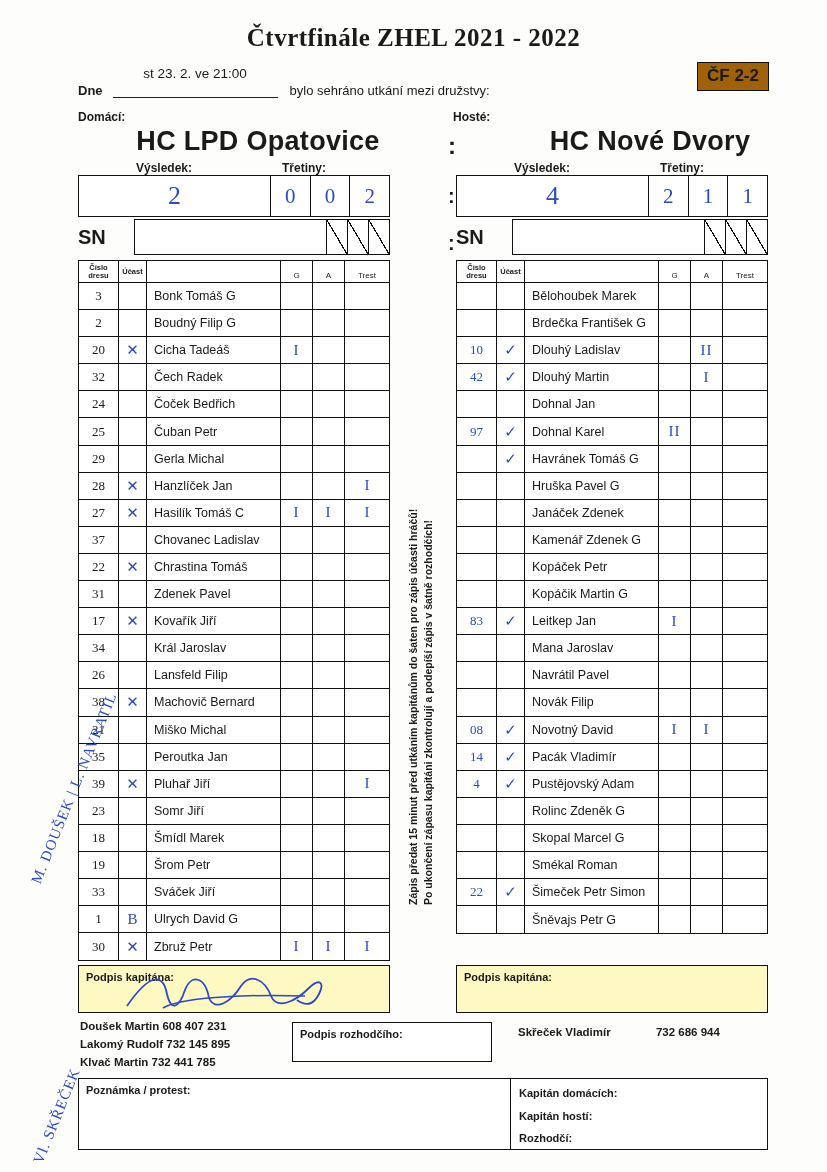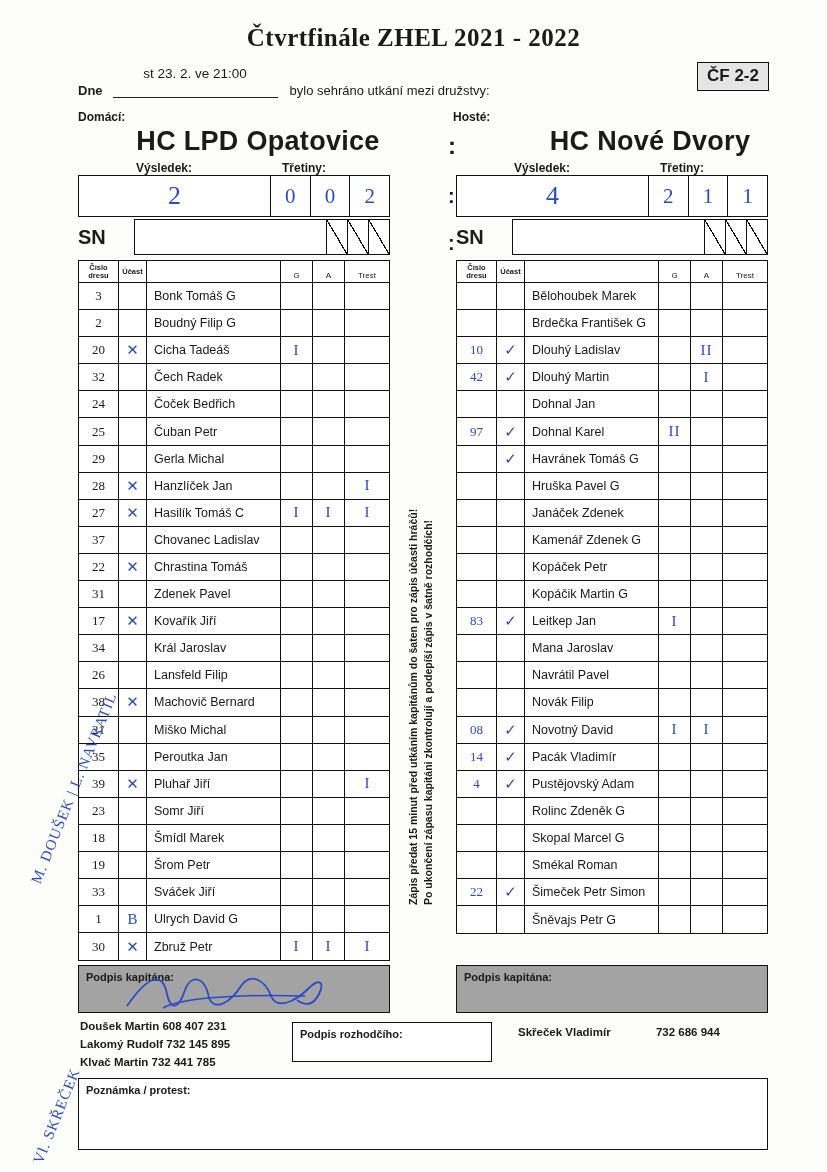--- a/index.html
+++ b/index.html
@@ -37,21 +37,21 @@
     padding-bottom: 16px;
     margin-left: 10px;
   }
   .row-dne .tail { margin-left: 12px; font-size:13px; }
   .cf-box {
     position:absolute; right: 58px; top: 62px;
     border: 1.6px solid #111;
     padding: 3px 9px 4px;
     font-size: 17px;
     font-weight: 700;
-    background:#e5e5e5;
+    background:#a16207;
   }
   .row-teams-label {
     display:flex; font-size: 12px; font-weight:700;
     margin: 12px 0 0 78px;
   }
   .row-teams-label .home { width: 375px; }
   .teams {
     display:flex; align-items:flex-start;
     margin: 2px 0 0 0;
     position:relative;
@@ -123,21 +123,21 @@
   .vert-note {
     position:absolute;
     transform: rotate(-90deg);
     transform-origin: left top;
     white-space: nowrap;
     font-size: 10.5px;
     font-weight:700;
   }
 
   
-  .sig { position:absolute; border:1.4px solid #111; background:#a3a3a3; font-size:11px;}
+  .sig { position:absolute; border:1.4px solid #111; background:#fef9c3; font-size:11px;}
   .sig .lbl { padding:5px 0 0 7px; font-weight:700; font-size:11px;}
   .names { position:absolute; font-size: 11.5px; font-weight:700; line-height:1.55;}
 
   .bottom-box { position:absolute; border:1.4px solid #111; background:#fff;}
   .bb-lbl { padding: 5px 0 0 7px; font-size:11px; font-weight:700;}
   .kap-lines { position:absolute; font-size:11px; line-height: 2.05; font-weight:700;}
 
   
   .margin-hand {
     position:absolute;
@@ -667,17 +667,24 @@
   </div>
 
   <div class="names" style="left:518px; top:1024px;">
     <span>Skřeček Vladimír</span>
     <span style="margin-left:42px;">732 686 944</span>
   </div>
 
   <div class="bottom-box" style="left:78px; top:1078px; width:690px; height:72px;">
     <div class="bb-lbl">Poznámka / protest:</div>
   </div>
+  <div class="bottom-box" style="left:510px; top:1078px; width:258px; height:72px; border-left:1.4px solid #111;">
+    <div class="kap-lines" style="left:8px; top:3px; position:absolute;">
+      <div>Kapitán domácích:</div>
+      <div>Kapitán hostí:</div>
+      <div>Rozhodčí:</div>
+    </div>
+  </div>
 
   <div class="margin-hand" style="left:28px; top:880px;">M. DOUŠEK | L. NAVRATIL</div>
   <div class="margin-hand" style="left:30px; top:1160px;">Vl. SKŘEČEK</div>
 
 </div>
 
 </body></html>

